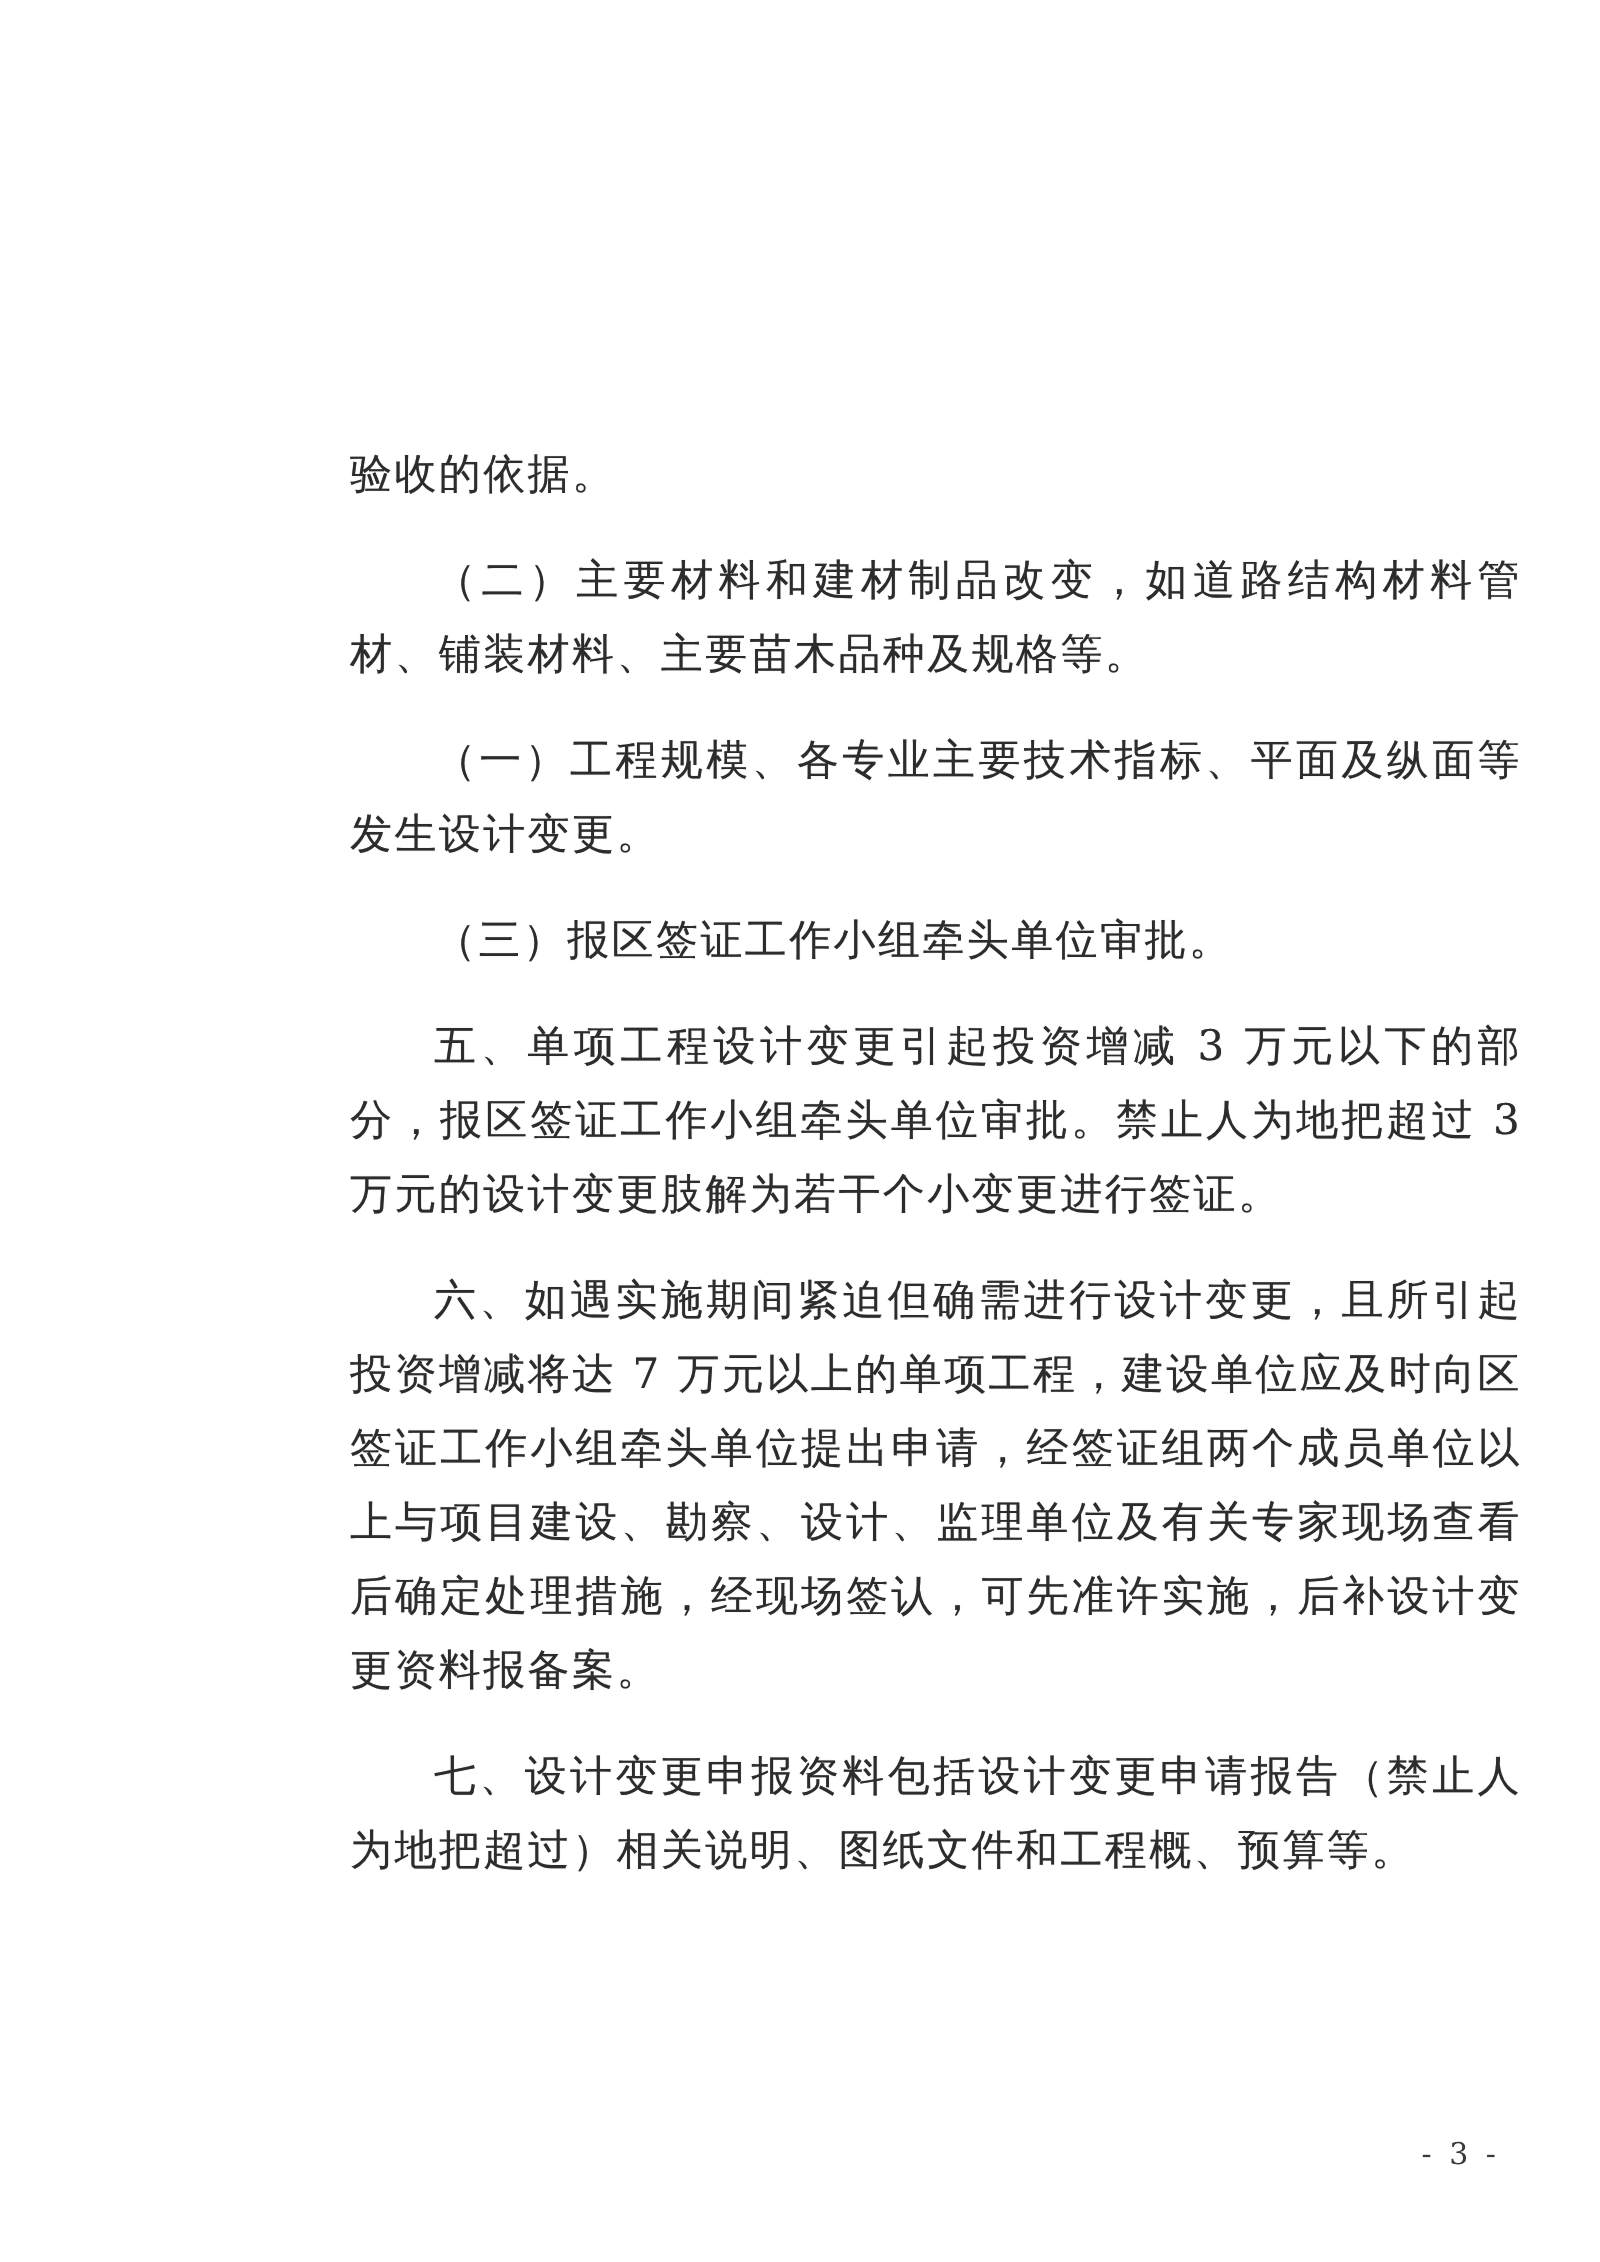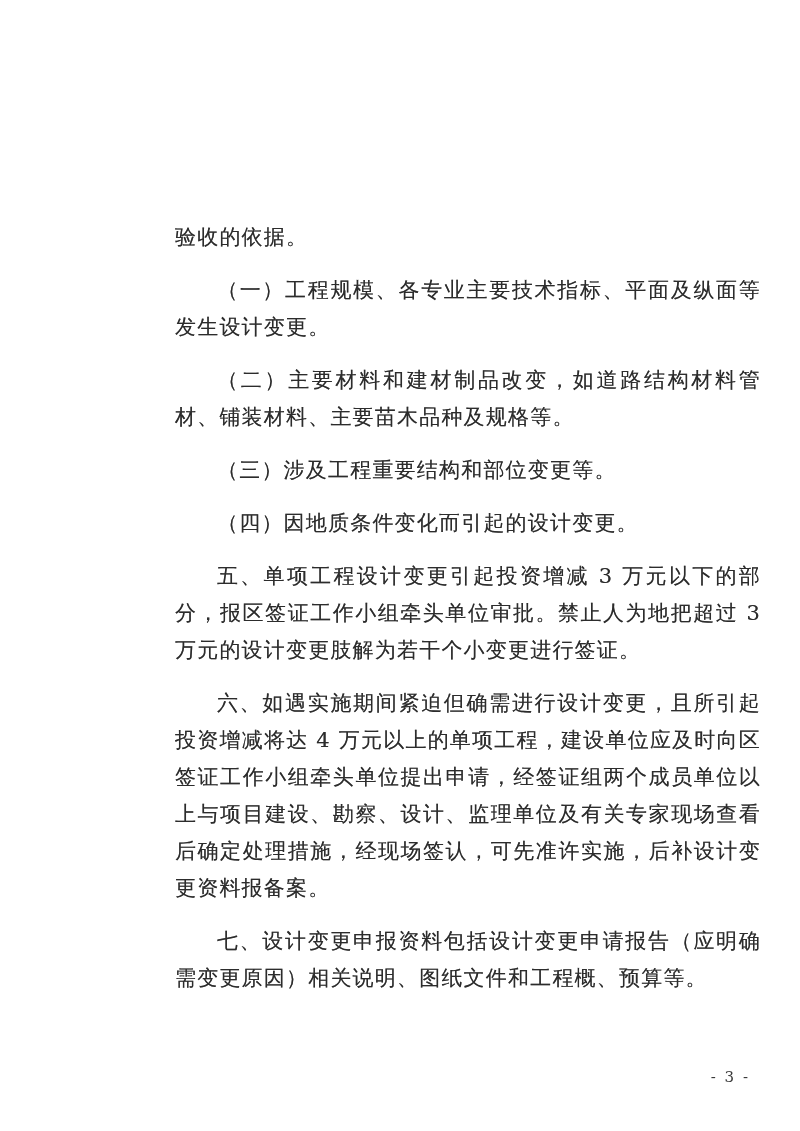--- a/index.html
+++ b/index.html
@@ -44,22 +44,21 @@
     letter-spacing: 2px;
     font-family: "DejaVu Serif", "Liberation Serif", serif;
   }
 </style>
 </head>
 <body>
 
 <div class="page">
   <div class="body-text">
     <p class="para continuation">验收的依据。</p>
+    <p class="para">（二）主要材料和建材制品改变，如道路结构材料管材、铺装材料、主要苗木品种及规格等。</p>
     <p class="para">（一）工程规模、各专业主要技术指标、平面及纵面等发生设计变更。</p>
-    <p class="para">（二）主要材料和建材制品改变，如道路结构材料管材、铺装材料、主要苗木品种及规格等。</p>
-    <p class="para">（三）涉及工程重要结构和部位变更等。</p>
-    <p class="para">（四）因地质条件变化而引起的设计变更。</p>
+    <p class="para">（三）报区签证工作小组牵头单位审批。</p>
     <p class="para">五、单项工程设计变更引起投资增减 3 万元以下的部分，报区签证工作小组牵头单位审批。禁止人为地把超过 3 万元的设计变更肢解为若干个小变更进行签证。</p>
-    <p class="para">六、如遇实施期间紧迫但确需进行设计变更，且所引起投资增减将达 4 万元以上的单项工程，建设单位应及时向区签证工作小组牵头单位提出申请，经签证组两个成员单位以上与项目建设、勘察、设计、监理单位及有关专家现场查看后确定处理措施，经现场签认，可先准许实施，后补设计变更资料报备案。</p>
-    <p class="para">七、设计变更申报资料包括设计变更申请报告（应明确需变更原因）相关说明、图纸文件和工程概、预算等。</p>
+    <p class="para">六、如遇实施期间紧迫但确需进行设计变更，且所引起投资增减将达 7 万元以上的单项工程，建设单位应及时向区签证工作小组牵头单位提出申请，经签证组两个成员单位以上与项目建设、勘察、设计、监理单位及有关专家现场查看后确定处理措施，经现场签认，可先准许实施，后补设计变更资料报备案。</p>
+    <p class="para">七、设计变更申报资料包括设计变更申请报告（禁止人为地把超过）相关说明、图纸文件和工程概、预算等。</p>
   </div>
   <div class="page-number">- 3 -</div>
 </div>
 
 </body></html>

